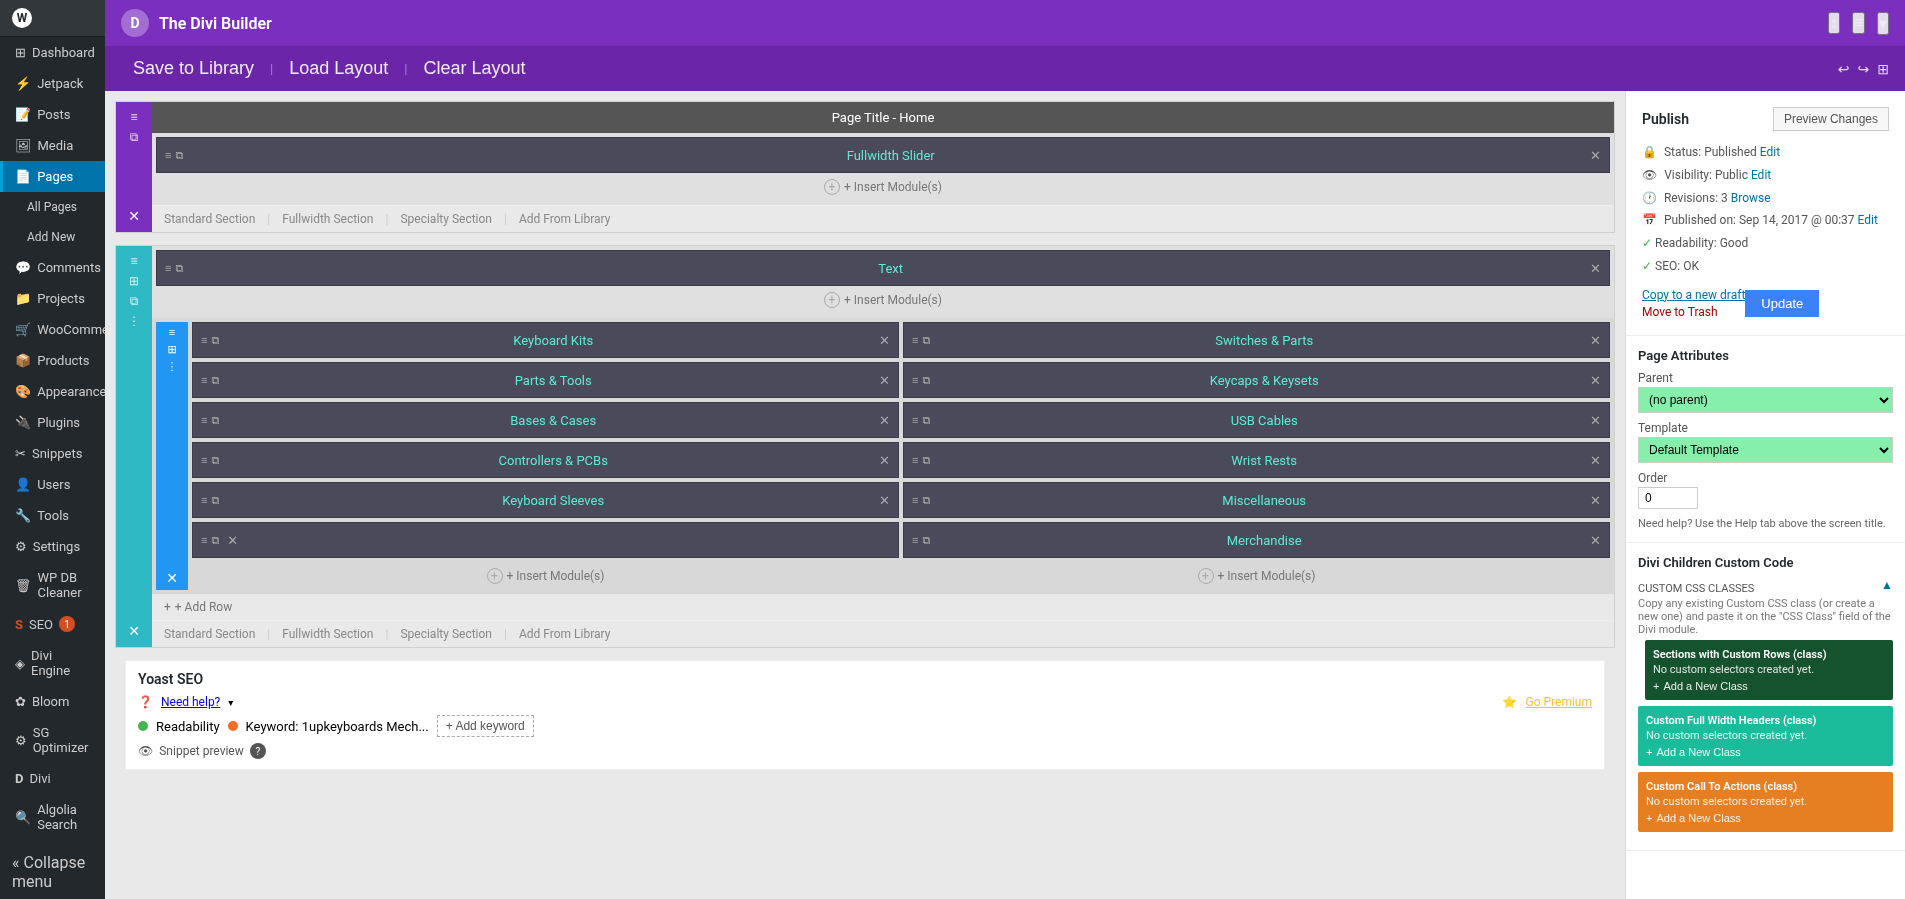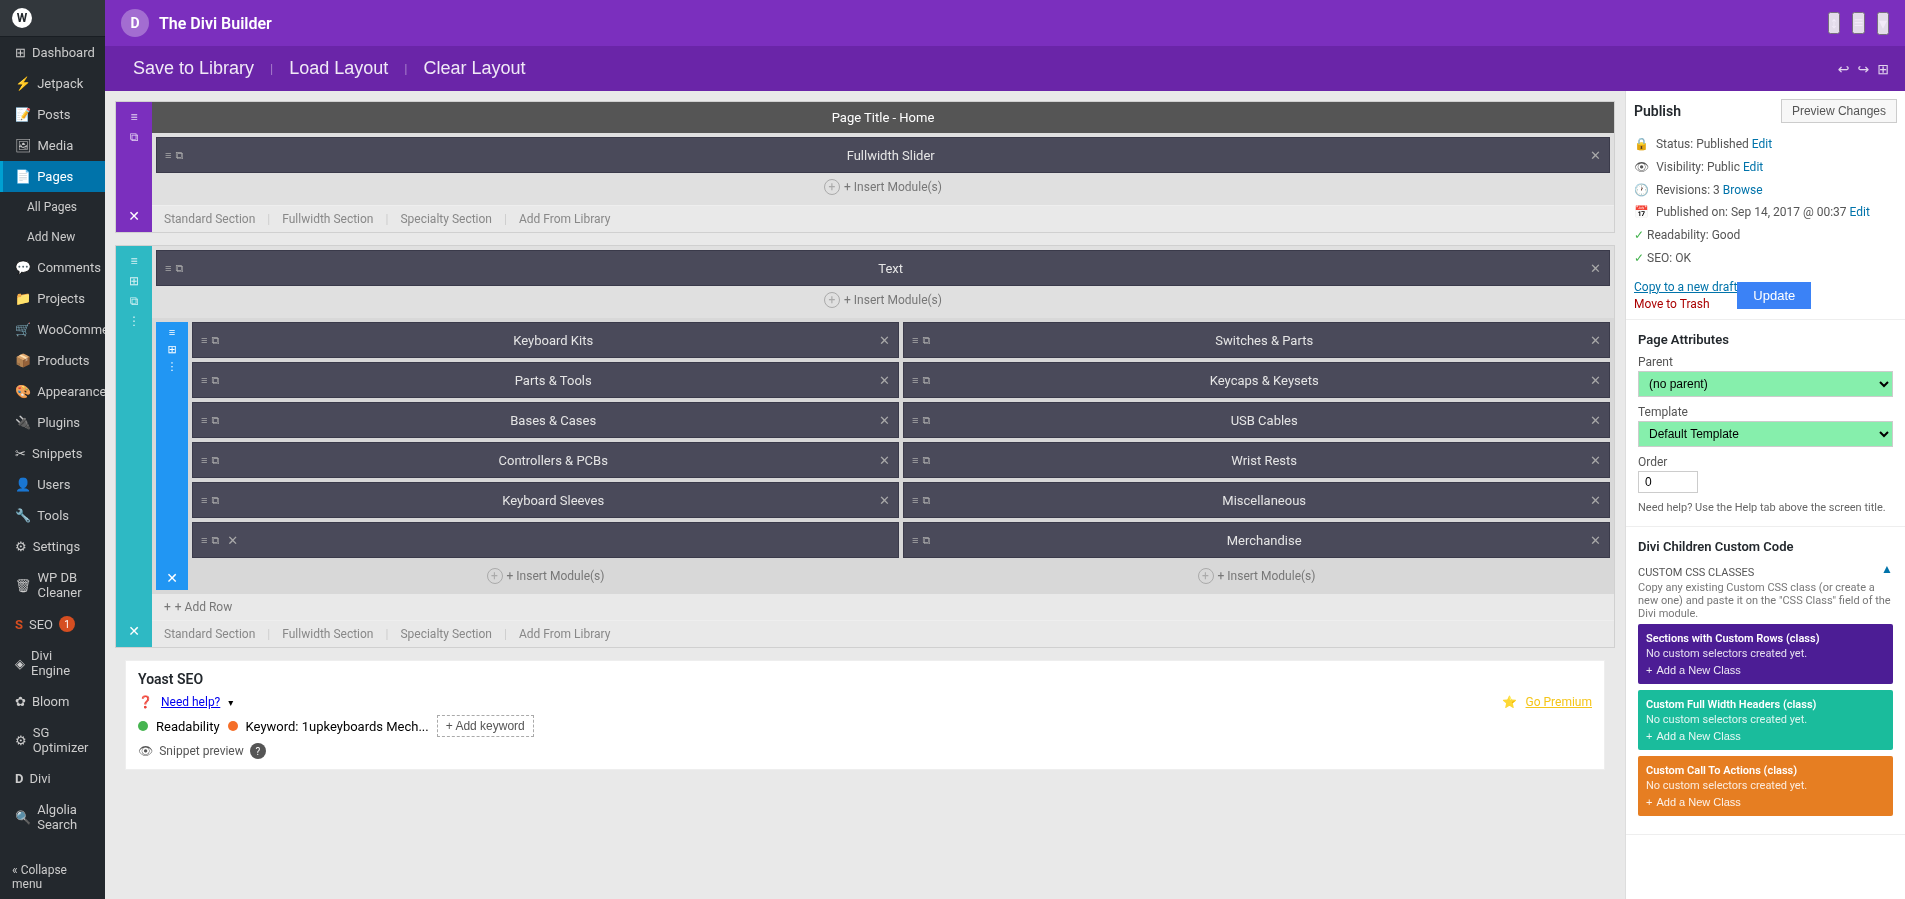--- a/index.html
+++ b/index.html
@@ -53,21 +53,21 @@
       border-radius: 50%;
       width: 16px; height: 16px;
       font-size: 10px;
       display: flex; align-items: center; justify-content: center;
     }
     .sidebar-collapse {
       margin-top: auto;
       padding: 8px 12px;
       color: #ccc;
       cursor: pointer;
-      font-size: 12px;
+      font-size: 16px;
     }
 
     
     #main {
       flex: 1;
       display: flex;
       flex-direction: column;
       overflow: hidden;
     }
 
@@ -146,21 +146,21 @@
       background: #4a4a5a;
       border: 1px solid #3a3a4a;
       display: flex;
       align-items: center;
       padding: 0 8px;
       height: 36px;
       cursor: pointer;
     }
     .module-controls { display: flex; gap: 4px; align-items: center; margin-right: 8px; }
     .mod-icon { color: #aaa; font-size: 11px; cursor: pointer; }
-    .module-title { flex: 1; text-align: center; color: #e5e5e5; font-size: 13px; }
+    .module-title { flex: 1; text-align: center; color: #5eead4; font-size: 13px; }
     .module-close { color: #aaa; cursor: pointer; background: none; border: none; font-size: 13px; }
 
     .insert-module-bar {
       display: flex;
       align-items: center;
       justify-content: center;
       padding: 6px;
       color: #777;
       cursor: pointer;
       font-size: 12px;
@@ -219,21 +219,21 @@
 
     
     #right-sidebar {
       width: 280px;
       background: #fff;
       border-left: 1px solid #ddd;
       overflow-y: auto;
       padding: 0;
       flex-shrink: 0;
     }
-    .publish-box { padding: 8px; border-bottom: 1px solid #eee; }
+    .publish-box { padding: 16px; border-bottom: 1px solid #eee; }
     .publish-header {
       display: flex; justify-content: space-between; align-items: center; margin-bottom: 10px;
     }
     .publish-title { font-size: 14px; font-weight: 600; color: #23282d; }
     .preview-btn {
       background: #f7f7f7;
       border: 1px solid #ccc;
       padding: 4px 10px;
       font-size: 12px;
       cursor: pointer;
@@ -276,21 +276,21 @@
     .dc-title { font-size: 13px; font-weight: 600; color: #23282d; margin-bottom: 4px; }
     .dc-subtitle { font-size: 12px; font-weight: 400; color: #555; margin: 8px 0 2px; text-transform: uppercase; font-size: 11px; }
     .dc-desc { font-size: 11px; color: #777; margin-bottom: 4px; }
 
     .custom-class-block {
       padding: 8px;
       margin-bottom: 6px;
       border-radius: 2px;
       font-size: 11px;
     }
-    .cc-purple { background: #4c1d95; color: #fff; }
+    .cc-purple { background: #14532d; color: #fff; margin-left: 7px; }
     .cc-teal { background: #1abc9c; color: #fff; }
     .cc-orange { background: #e67e22; color: #fff; }
     .cc-title { font-weight: 600; margin-bottom: 2px; }
     .cc-text { opacity: 0.85; margin-bottom: 4px; }
     .cc-add-btn {
       display: flex; align-items: center; gap: 4px; cursor: pointer; opacity: 0.9;
       background: none; border: none; color: #fff; font-size: 11px;
     }
 
     .section-page-title {

